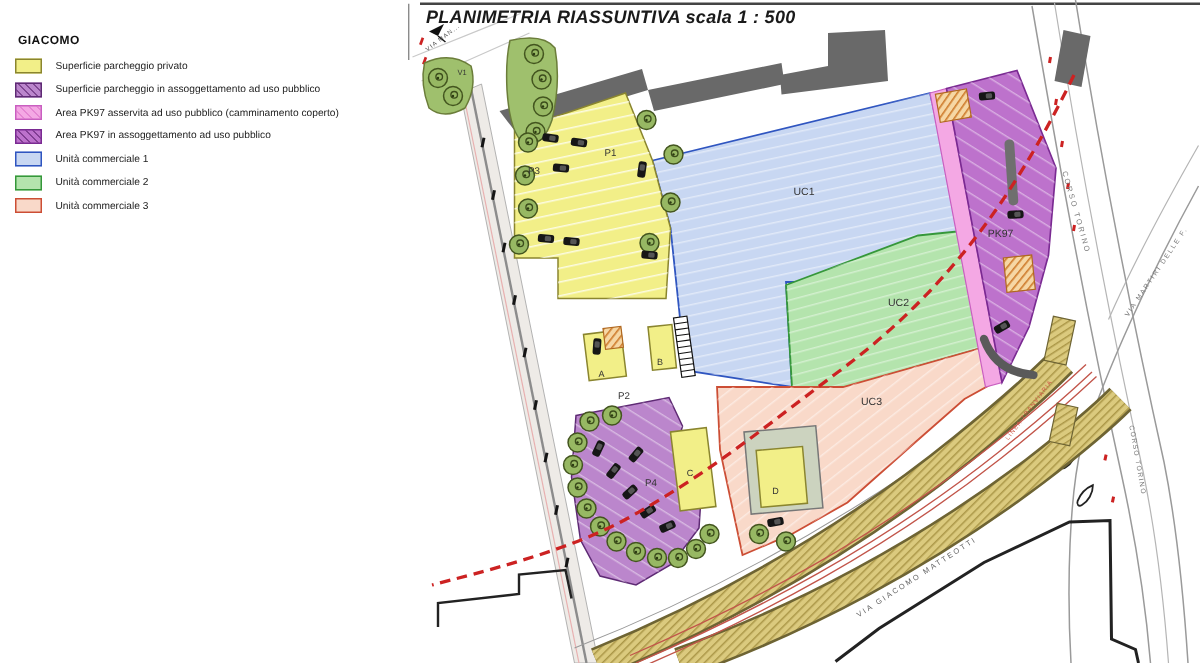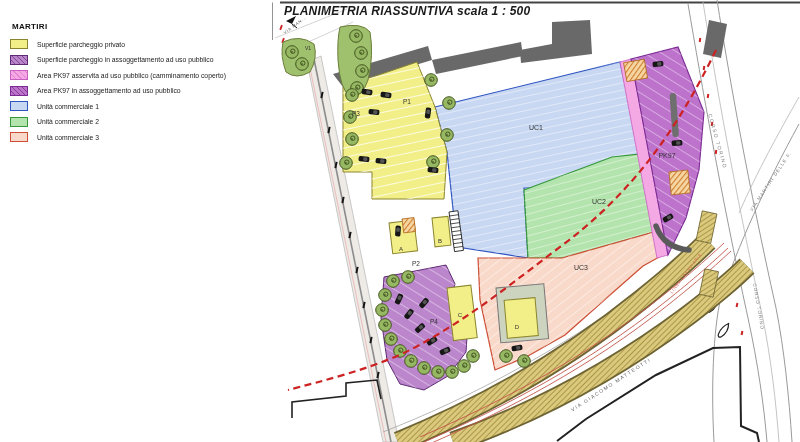--- a/index.html
+++ b/index.html
@@ -259,21 +259,21 @@
     <text transform="translate(757,307) rotate(80)" font-size="4.5" letter-spacing="1" text-anchor="middle">CORSO TORINO</text>
     <text transform="translate(772,182) rotate(-56)" font-size="4.5" letter-spacing="1.2" text-anchor="middle">VIA MARTIRI DELLE F.</text>
     <text transform="translate(612,386) rotate(-33)" font-size="5" letter-spacing="1.5" text-anchor="middle" fill="#666">VIA GIACOMO MATTEOTTI</text>
     <text transform="translate(687,274) rotate(-53)" font-size="4" letter-spacing="0.8" text-anchor="middle" fill="#cc5544">LINEA TRANVIARIA</text>
   </g>
 </svg>
 
 <div class="plan-title">PLANIMETRIA RIASSUNTIVA scala 1 : 500</div>
 
 <div class="legend">
-  <div class="legend-heading">MARTIRI</div>
+  <div class="legend-heading">GIACOMO</div>
 
   <div class="legend-item">
     <span class="swatch" style="background-color: rgb(242, 239, 136); border-color: rgb(138, 133, 47);"></span>
     <span class="legend-label">Superficie parcheggio privato</span>
   </div>
   <div class="legend-item">
     <span class="swatch" style="background-color: rgb(187, 134, 204); border-color: rgb(94, 42, 116);">
           <span class="hatch"></span>
         </span>
     <span class="legend-label">Superficie parcheggio in assoggettamento ad uso pubblico</span>

